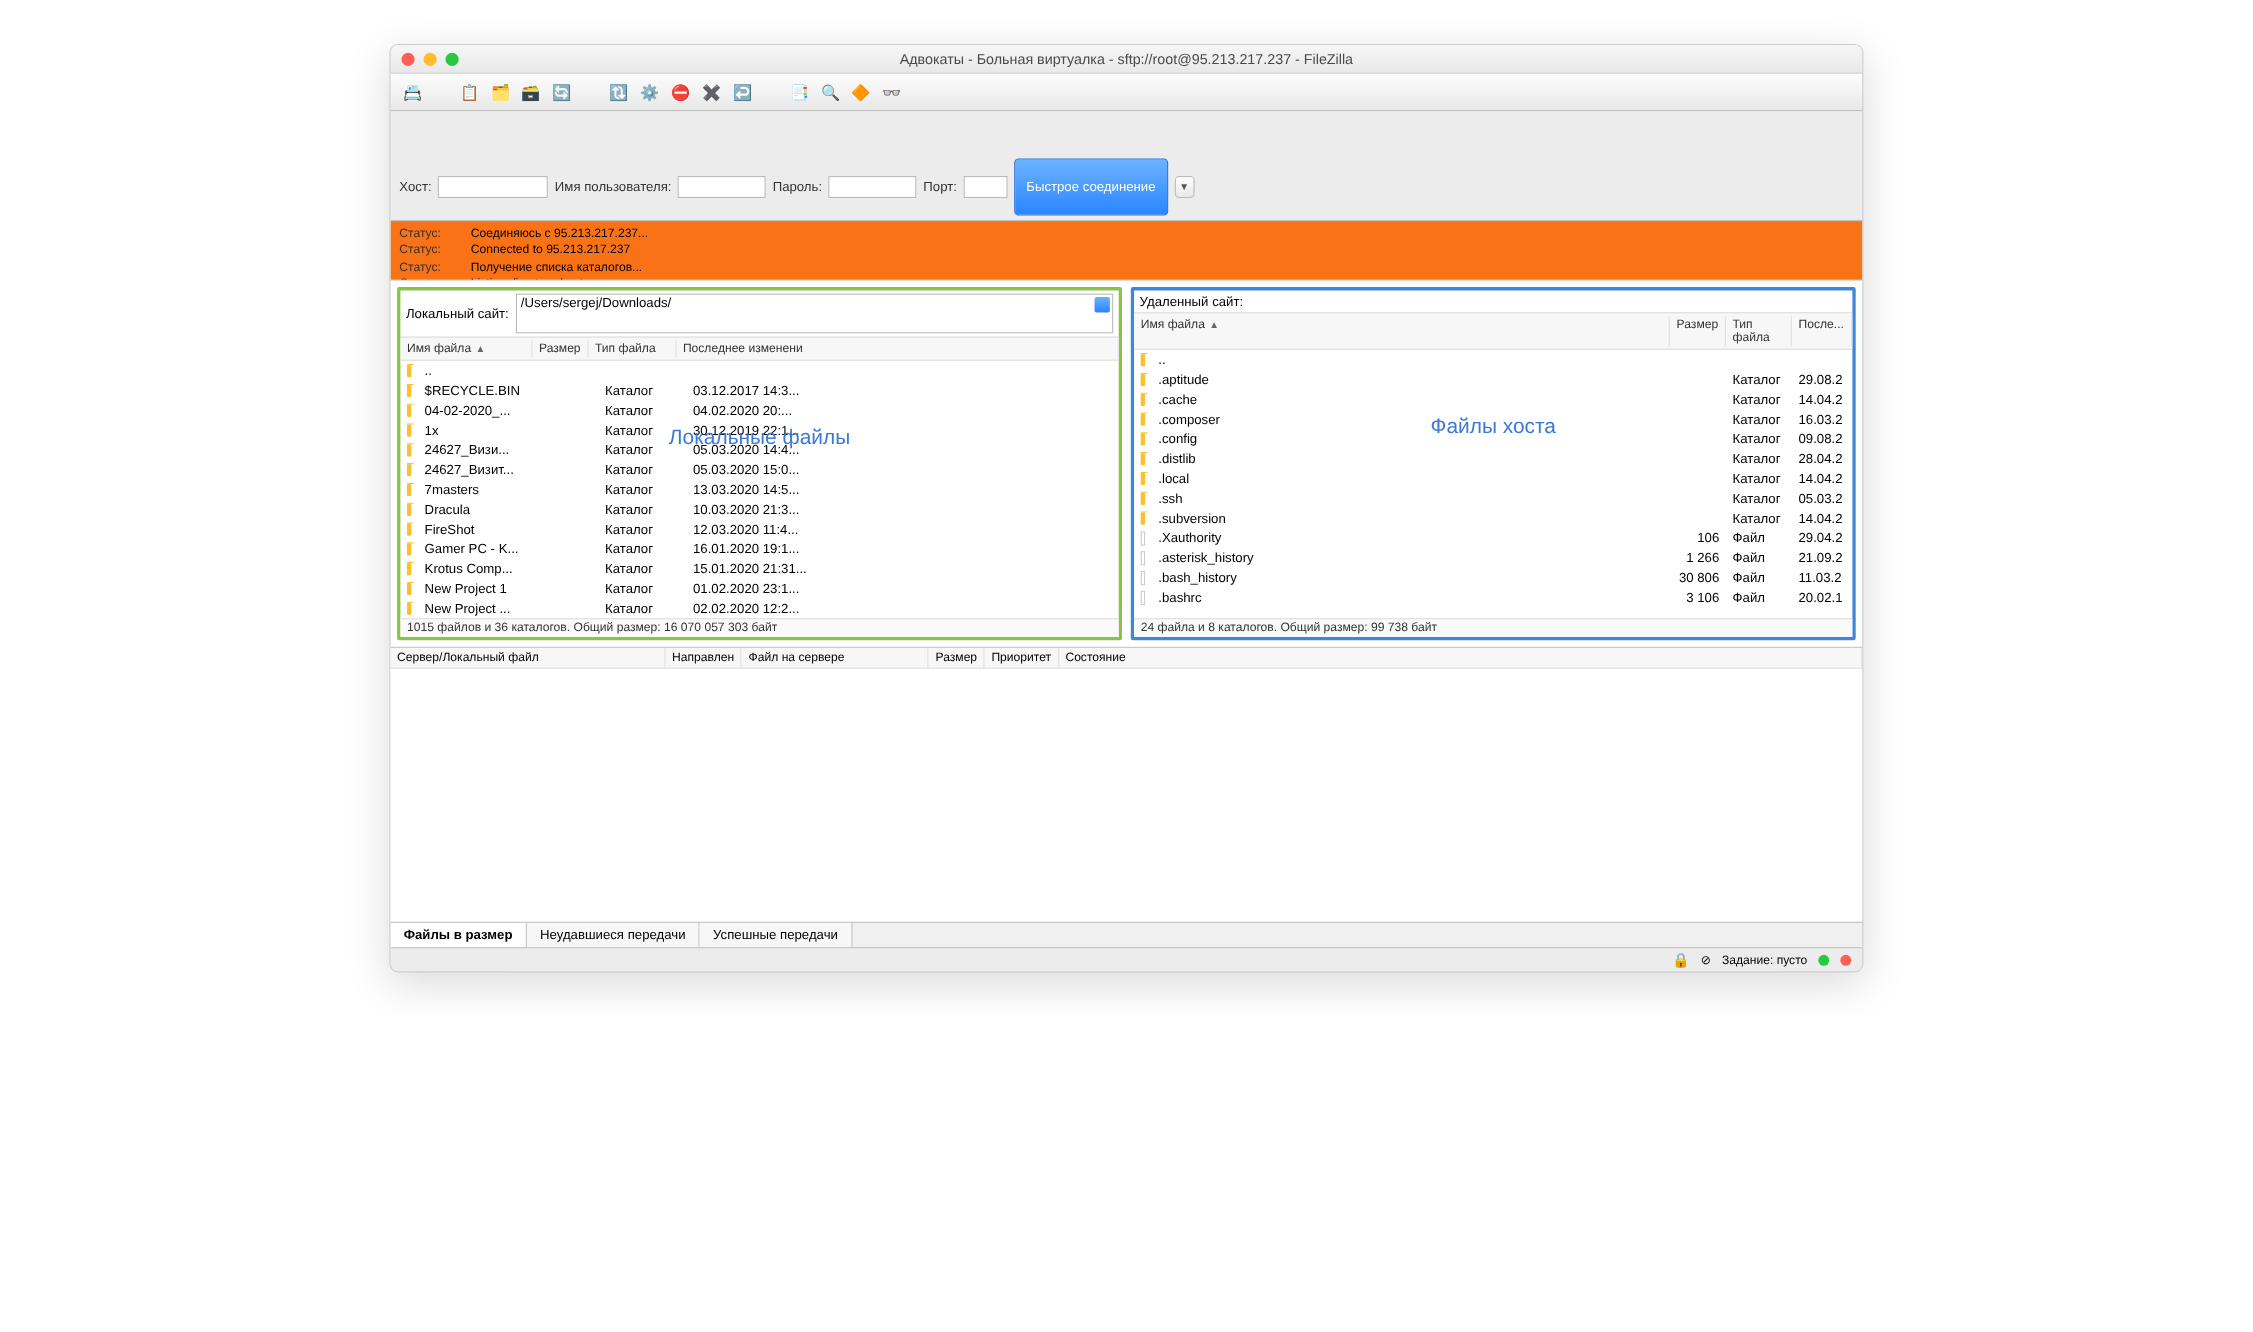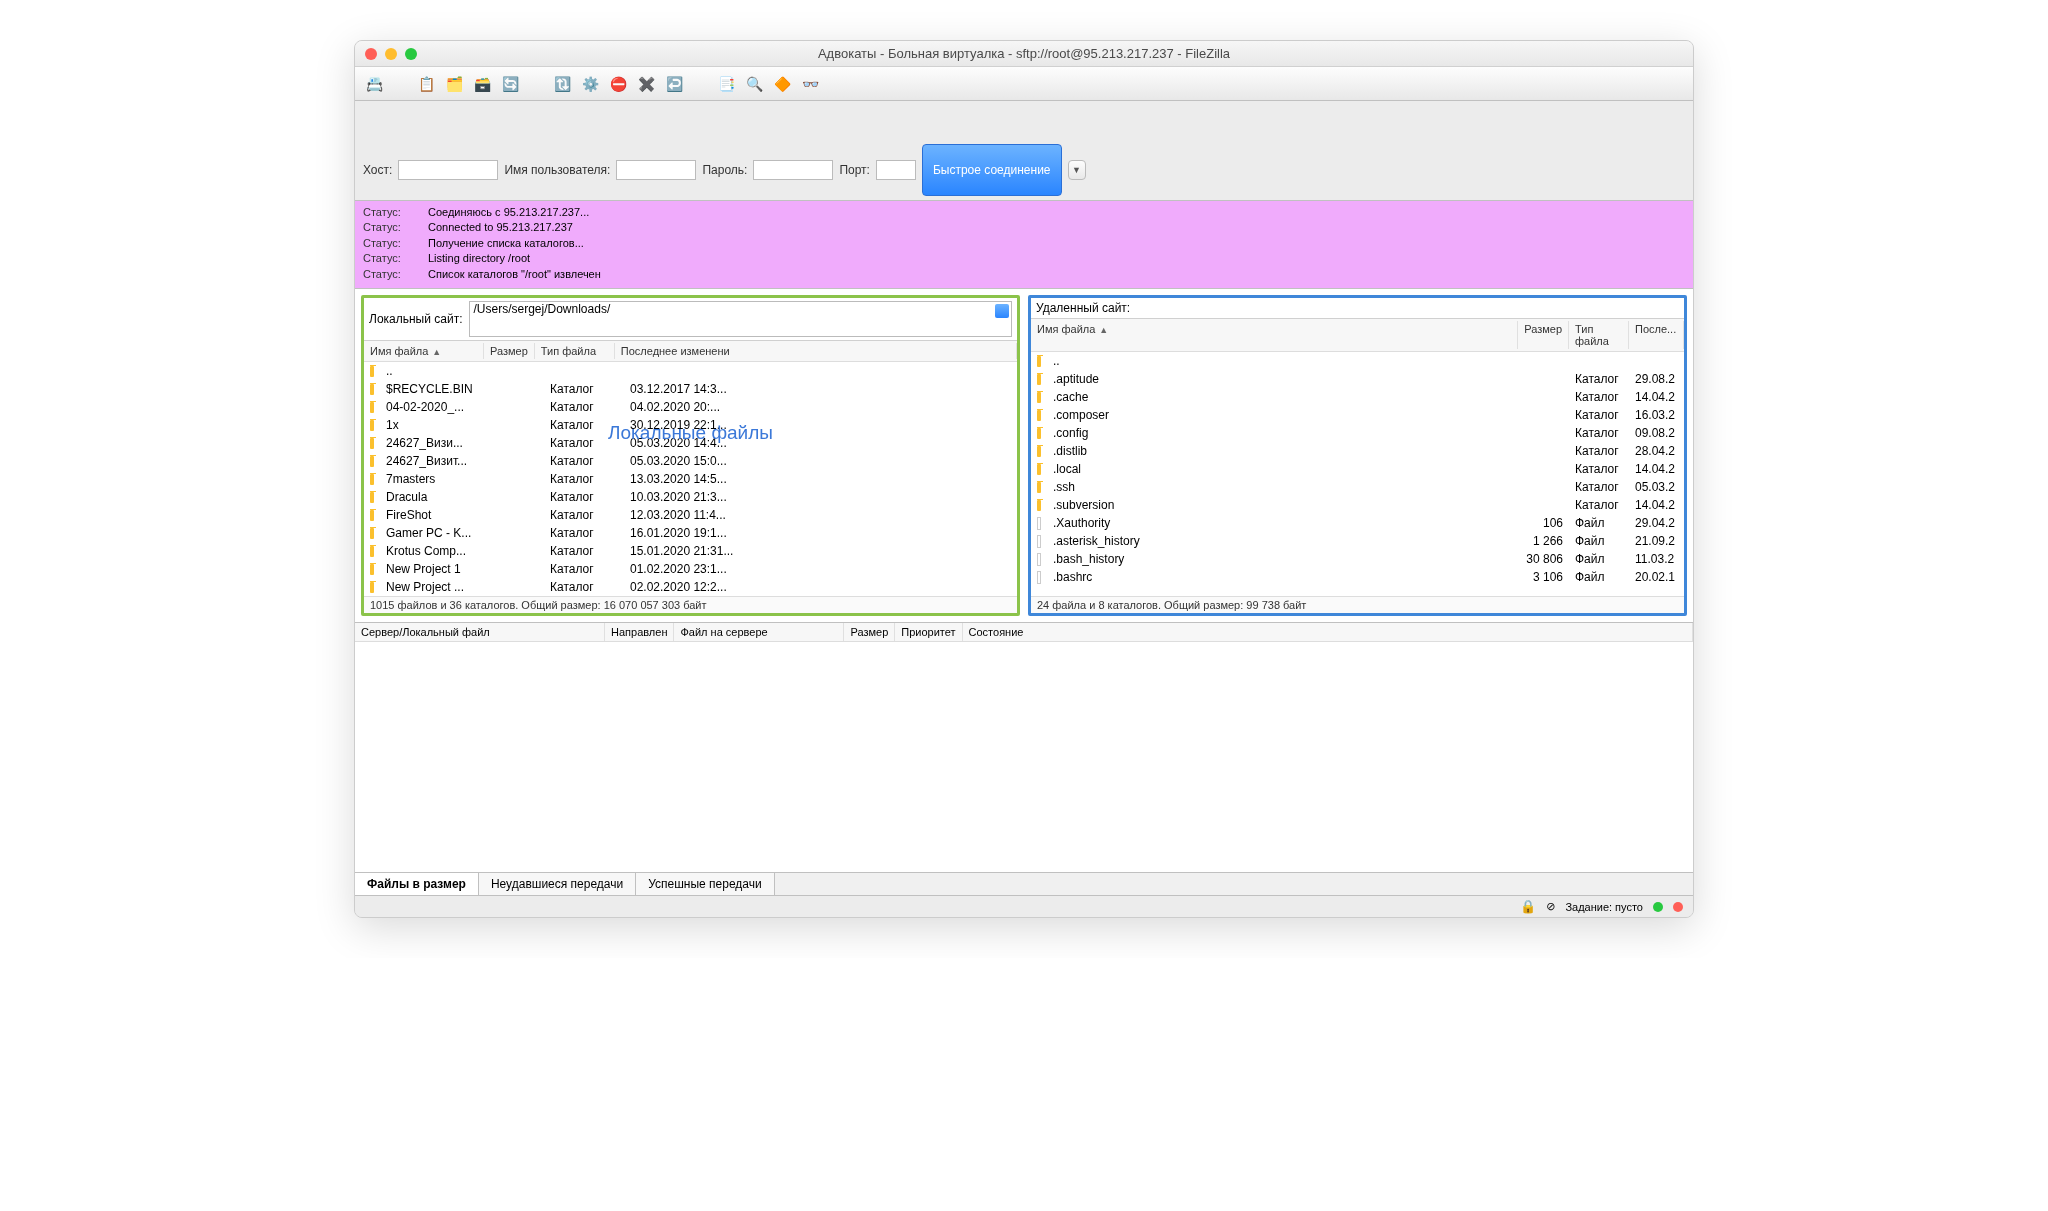--- a/index.html
+++ b/index.html
@@ -12,21 +12,21 @@
 .titlebar .title { position:absolute; left:0; right:0; text-align:center; font-size:13px; color:#4a4a4a; }
 .toolbar { height: 34px; background: linear-gradient(#fdfdfd,#e8e8e8); display:flex; align-items:center; padding: 0 8px; gap: 4px; border-bottom:1px solid #c0c0c0;}
 .toolbar .tbtn { width:24px; height:24px; display:flex; align-items:center; justify-content:center; border-radius:3px; cursor:pointer; font-size:14px; color:#555;}
 .toolbar .sep { width: 20px; }
 .quickbar { background:#ececec; padding: 4px 8px; display:flex; align-items:center; gap:6px; font-size:12px; border-bottom:1px solid #c0c0c0;margin-top:39px;}
 .quickbar label { color:#333; }
 .quickbar input { border:1px solid #bbb; height:20px; padding:0 3px; font-size:12px; background:#fff;}
 .quickbar .host{width:100px;} .quickbar .user{width:80px;} .quickbar .pass{width:80px;} .quickbar .port{width:40px;}
 .qbtn { background: linear-gradient(#6cb3ff,#2a85ff); color:#fff; border:1px solid #2a6fd6; border-radius:4px; padding:18px 10px; font-size:12px; cursor:pointer;}
 .qdd { background: linear-gradient(#fdfdfd,#e8e8e8); border:1px solid #bbb; border-radius:4px; width:18px; height:20px; display:flex; align-items:center; justify-content:center; font-size:9px; color:#555; cursor:pointer;}
-.log { background:#f0abfc; padding:4px 8px; font-size:11px; line-height:1.4; height:88px; overflow:hidden; border-bottom:1px solid #c0c0c0;}
+.log { background:#f97316; padding:4px 8px; font-size:11px; line-height:1.4; height:54px; overflow:hidden; border-bottom:1px solid #c0c0c0;}
 .log .row { display:flex; gap:20px;}
 .log .lab { color:#333; min-width:45px;}
 .panels { display:flex; gap:8px; padding:6px; background:#fff; }
 .panel { flex:1; border:3px solid; border-radius:2px; background:#fff; display:flex; flex-direction:column; overflow:hidden;}
 .panel.local { border-color:#8bc34a; }
 .panel.remote{ border-color:#3f87d9; }
 .pathrow { display:flex; align-items:center; gap:6px; padding:3px 5px; font-size:12px; border-bottom:1px solid #d0d0d0;}
 .pathrow .ddl { flex:1; height:36px; border:1px solid #bbb; background:#fff; padding:0 4px; font-size:12px; position:relative;}
 .pathrow .ddl::after{content:"";position:absolute;right:2px;top:2px;width:14px;height:14px;background:linear-gradient(#6cb3ff,#2a85ff);border-radius:2px;}
 .filehdr { display:flex; font-size:11px; background:#f7f7f7; border-bottom:1px solid #ddd; padding:2px 0;}
@@ -262,20 +262,21 @@
       <div class="pathrow">
         <span>Удаленный сайт:</span>
       </div>
       <div class="filehdr">
         <div class="col-name-r"><span>Имя файла</span><span class="sort-ic">▲</span></div>
         <div class="col-size-r">Размер</div>
         <div class="col-type-r">Тип файла</div>
         <div class="col-date-r">После...</div>
       </div>
       <div class="filelist" id="remote-list">
+        <div class="overlay">Файлы хоста</div>
       <div class="frow">
             <div class="ficon">
               <span class="folder-ic"></span>
             </div>
             <div class="col-name-r">..</div>
             <div class="col-size-r"></div>
             <div class="col-type-r"></div>
             <div class="col-date-r"></div>
           </div>
           <div class="frow">

